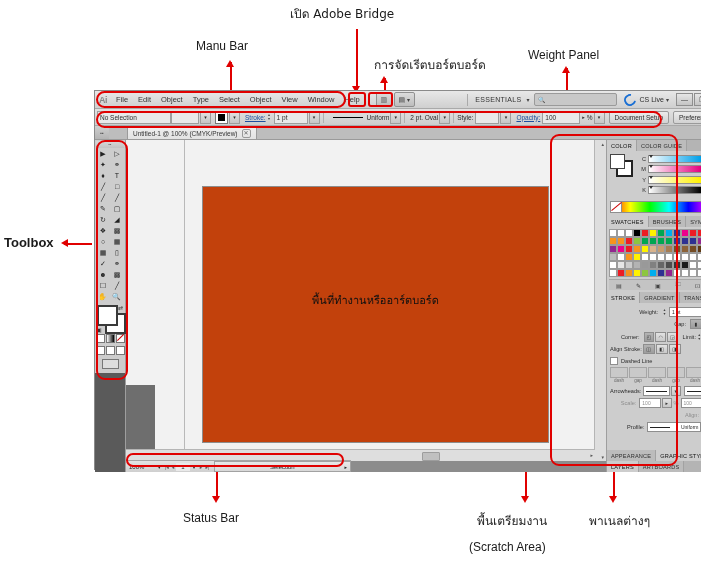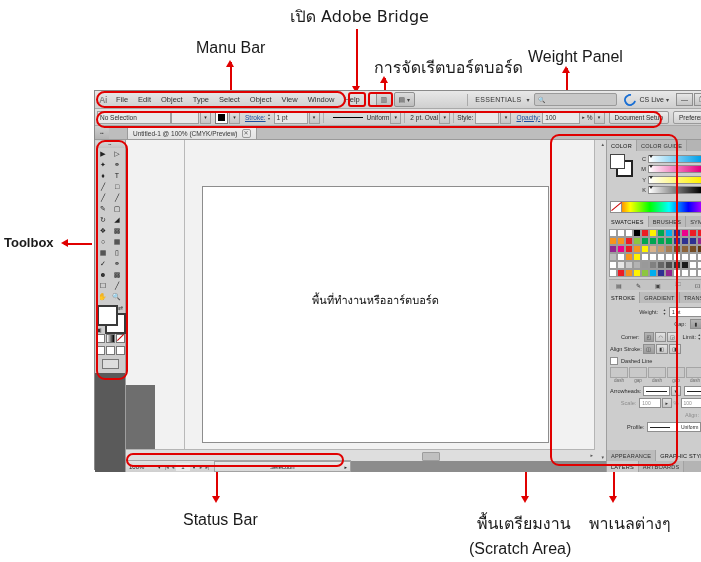--- a/index.html
+++ b/index.html
@@ -2,21 +2,21 @@
 <html><head>
 <meta charset="utf-8">
 <style>
   html,body{margin:0;padding:0;}
   body{
     width:701px;height:562px;background:#ffffff;position:relative;
     font-family:"Liberation Sans","DejaVu Sans",sans-serif;
     overflow:hidden;
   }
   
-  .anno{position:absolute;color:#1a1a1a;font-size:16px;white-space:nowrap;}
+  .anno{position:absolute;color:#1a1a1a;font-size:12px;white-space:nowrap;}
   .anno.bold{font-weight:bold;font-size:13px;}
   .arrow-v{position:absolute;background:#e00000;width:1.5px;}
   .arrow-h{position:absolute;background:#e00000;height:1.5px;}
   .head-up{position:absolute;width:0;height:0;border-left:4.5px solid transparent;border-right:4.5px solid transparent;border-bottom:7px solid #e00000;}
   .head-down{position:absolute;width:0;height:0;border-left:4.5px solid transparent;border-right:4.5px solid transparent;border-top:7px solid #e00000;}
   .head-left{position:absolute;width:0;height:0;border-top:4.5px solid transparent;border-bottom:4.5px solid transparent;border-right:7px solid #e00000;}
   .redbox{position:absolute;border:2px solid #e00000;border-radius:3px;box-sizing:border-box;pointer-events:none;}
   .redbox.r{border-radius:9px;}
 
   
@@ -95,21 +95,21 @@
   .mini{width:7px;height:7px;border:1px solid #777;background:#fff;}
   .mini.grad{background:linear-gradient(90deg,#fff,#000);}
   .mini.none{background:#fff;position:relative;}
   .mini.none:after{content:"";position:absolute;left:-1px;top:2px;width:9px;height:1px;background:#c00;transform:rotate(-45deg);}
   .screenmode{width:15px;height:8px;border:1px solid #777;background:#ddd;margin-top:4px;}
   .tb-dark{flex:1;width:100%;background:#5a5a5a;margin-top:4px;}
 
   
   .canvaswrap{flex:1;position:relative;background:#8c8c8c;overflow:hidden;}
   .scratch{position:absolute;left:0;top:0;right:11px;bottom:11px;background:#f2f2f2;}
-  .artboard{position:absolute;left:76px;top:46px;width:345px;height:255px;background:#ffffff;border:1px solid #8d8d8d;}
+  .artboard{position:absolute;left:76px;top:46px;width:345px;height:255px;background:#c2410c;border:1px solid #8d8d8d;}
   .abtext{position:absolute;left:0;right:0;top:104px;text-align:center;font-size:11px;color:#111;
           font-family:"DejaVu Sans",sans-serif;}
   .dark-left{position:absolute;left:0;top:245px;width:29px;bottom:11px;background:#6e6e6e;}
   .vsep{position:absolute;left:58px;top:0;bottom:11px;width:1px;background:#b9b9b9;}
   
   .statusbar{position:absolute;left:0;right:0;bottom:0;height:11px;
              background:linear-gradient(#e4e4e4,#cfcfcf);border-top:1px solid #a6a6a6;
              display:flex;align-items:center;font-size:6px;color:#222;}
   .sb-zoom{width:26px;padding-left:3px;}
   .sb-drop{font-size:5px;margin:0 3px;}

